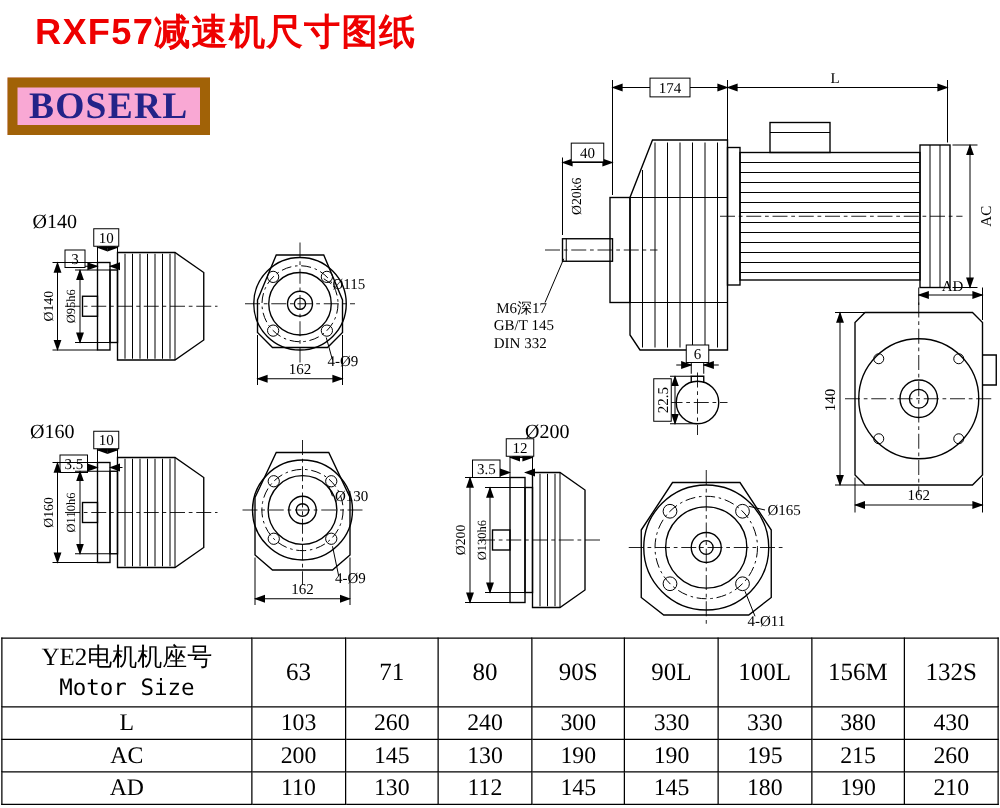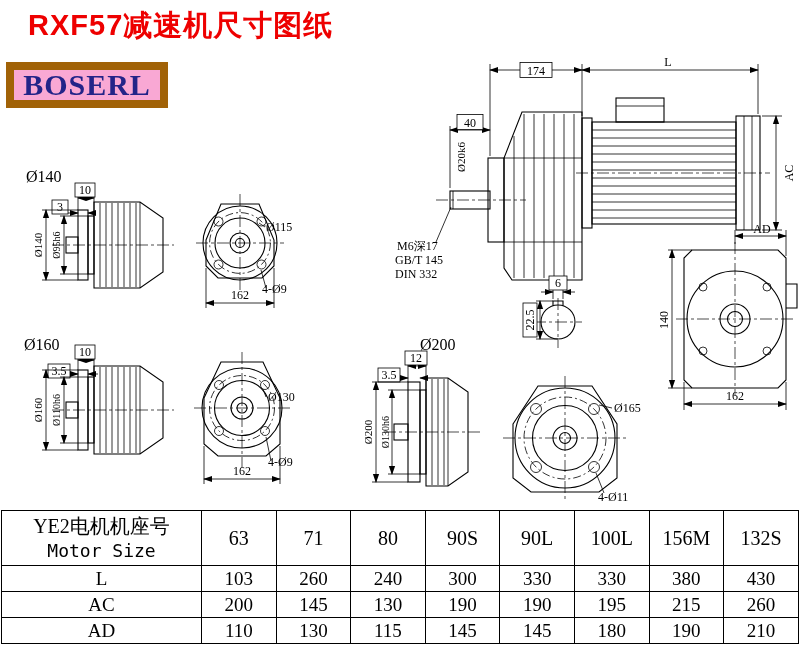--- a/index.html
+++ b/index.html
@@ -341,21 +341,21 @@
     <td>190</td>
     <td>190</td>
     <td>195</td>
     <td>215</td>
     <td>260</td>
   </tr>
   <tr class="drow">
     <td>AD</td>
     <td>110</td>
     <td>130</td>
-    <td>115</td>
+    <td>112</td>
     <td>145</td>
     <td>145</td>
     <td>180</td>
     <td>190</td>
     <td>210</td>
   </tr>
   </tbody>
 </table>
 
 </body></html>

